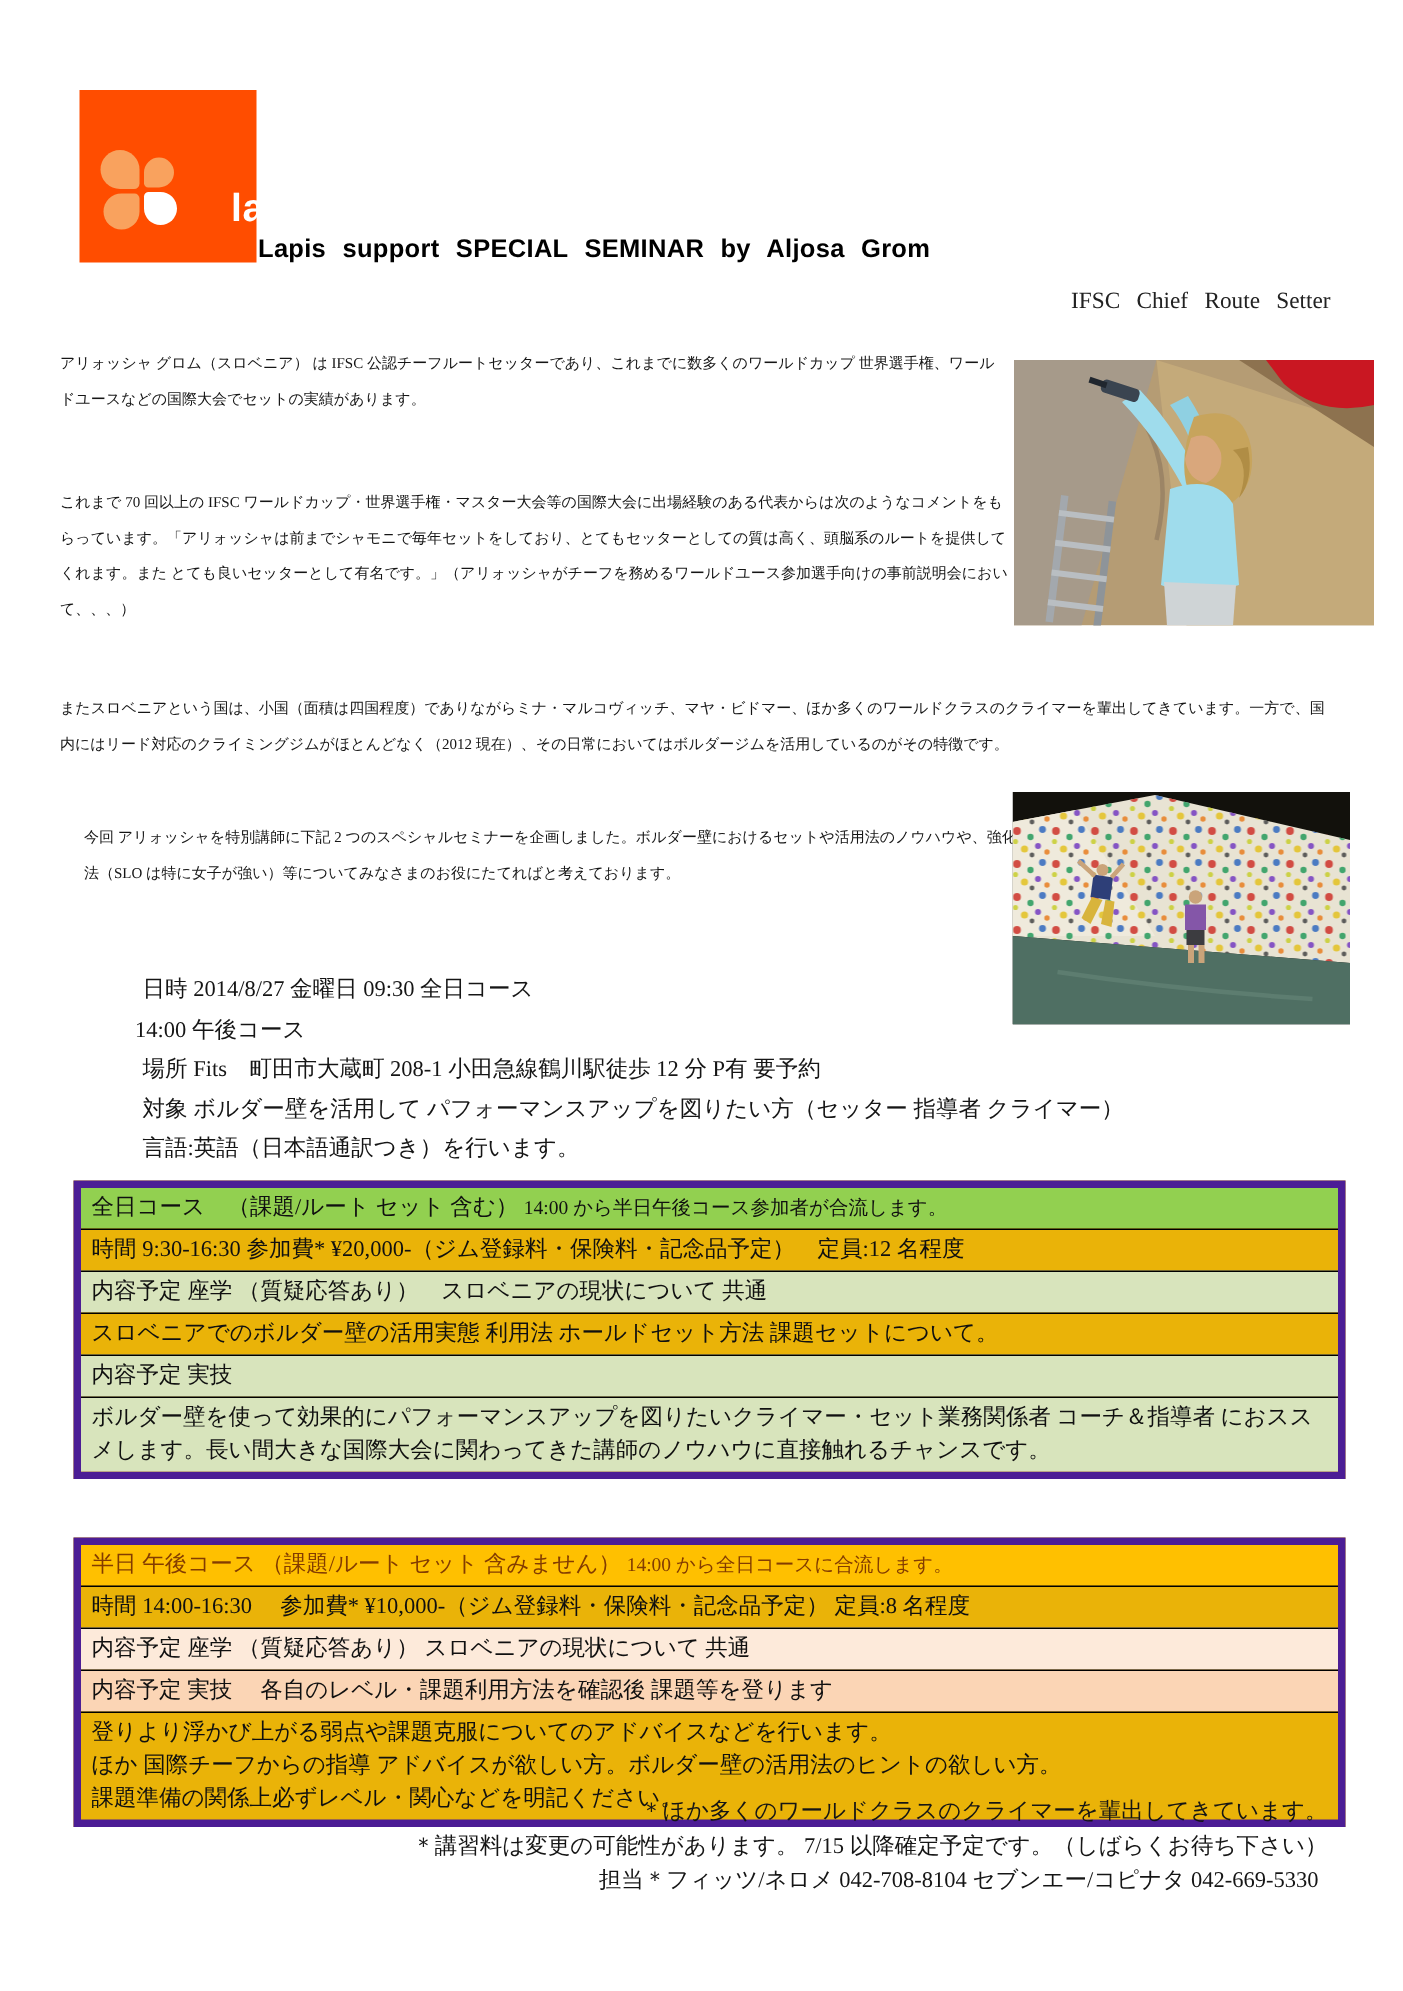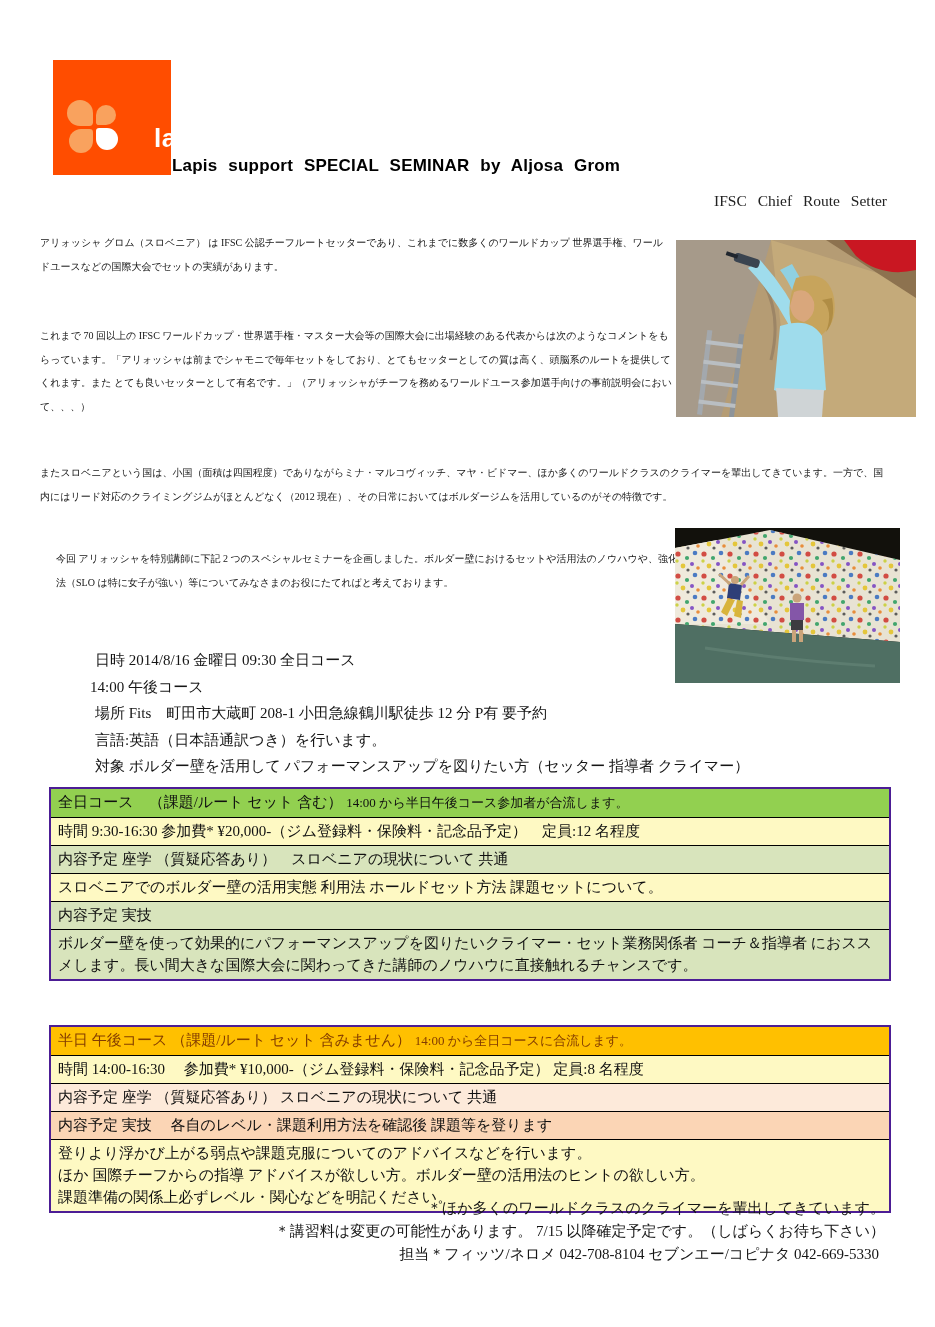--- a/index.html
+++ b/index.html
@@ -42,21 +42,21 @@
   .schedule { position:absolute; left:95px; top:647px; font-size:15px; line-height:26.5px; color:#151515; }
   .schedule .s2 { margin-left:-5px; }
 
   
   .photo { position:absolute; }
   .photo1 { left:676px; top:240px; width:240px; height:177px; }
   .photo2 { left:675px; top:528px; width:225px; height:155px; }
   .photo svg { display:block; width:100%; height:100%; }
 
   
-  .course-table { position:absolute; left:49px; width:838px; border:2px solid #4c1d95; background:#fef9c3; }
+  .course-table { position:absolute; left:49px; width:838px; border:5px solid #4c1d95; background:#eab308; }
   .full-day { top:787px; }
   .half-day { top:1025px; }
   .row { border-top:1px solid #000; padding:2px 7px 3px 7px; font-size:15px; line-height:22px; color:#101010; }
   .row:first-child { border-top:none; }
   .row .note { font-size:13px; }
   .multiline { white-space:pre-line; }
   .bg-green  { background:#92D050; }
   .bg-lgreen { background:#D8E4BC; }
   .bg-gold   { background:#FFC000; color:#833C00; }
   .bg-peach1 { background:#FDEADA; }
@@ -83,25 +83,25 @@
 
   <div class="title">Lapis support SPECIAL SEMINAR  by Aljosa Grom</div>
   <div class="subtitle">IFSC Chief Route Setter</div>
 
   <div class="para p1">アリォッシャ グロム（スロベニア） は IFSC 公認チーフルートセッターであり、これまでに数多くのワールドカップ 世界選手権、ワールドユースなどの国際大会でセットの実績があります。</div>
   <div class="para p2">これまで 70 回以上の IFSC ワールドカップ・世界選手権・マスター大会等の国際大会に出場経験のある代表からは次のようなコメントをもらっています。「アリォッシャは前までシャモニで毎年セットをしており、とてもセッターとしての質は高く、頭脳系のルートを提供してくれます。また とても良いセッターとして有名です。」（アリォッシャがチーフを務めるワールドユース参加選手向けの事前説明会において、、、）</div>
   <div class="para p3">またスロベニアという国は、小国（面積は四国程度）でありながらミナ・マルコヴィッチ、マヤ・ビドマー、ほか多くのワールドクラスのクライマーを輩出してきています。一方で、国内にはリード対応のクライミングジムがほとんどなく（2012 現在）、その日常においてはボルダージムを活用しているのがその特徴です。</div>
   <div class="para p4">今回 アリォッシャを特別講師に下記 2 つのスペシャルセミナーを企画しました。ボルダー壁におけるセットや活用法のノウハウや、強化方法（SLO は特に女子が強い）等についてみなさまのお役にたてればと考えております。</div>
 
   <div class="schedule">
-    <div>日時 2014/8/16 金曜日 09:30 全日コース</div>
+    <div>日時 2014/8/27 金曜日 09:30 全日コース</div>
     <div class="s2">14:00 午後コース</div>
     <div>場所 Fits　町田市大蔵町 208-1 小田急線鶴川駅徒歩 12 分 P有 要予約</div>
+    <div>対象 ボルダー壁を活用して パフォーマンスアップを図りたい方（セッター 指導者 クライマー）</div>
     <div>言語:英語（日本語通訳つき）を行います。</div>
-    <div>対象 ボルダー壁を活用して パフォーマンスアップを図りたい方（セッター 指導者 クライマー）</div>
   </div>
 
   <div class="photo photo1">
     <svg viewBox="0 0 240 177" preserveAspectRatio="none">
       <rect width="240" height="177" fill="#b59c74"></rect>
       <polygon points="0,0 95,0 45,177 0,177" fill="#a69a8a"></polygon>
       <polygon points="95,0 240,45 240,177 115,177" fill="#c4aa7a"></polygon>
       <polygon points="150,0 240,0 240,58" fill="#8d724f"></polygon>
       <path d="M168,0 L240,0 L240,30 Q205,38 180,16 Z" fill="#c91722"></path>
       <path d="M70,20 Q110,60 95,120" stroke="#9c8566" stroke-width="3" fill="none"></path>

